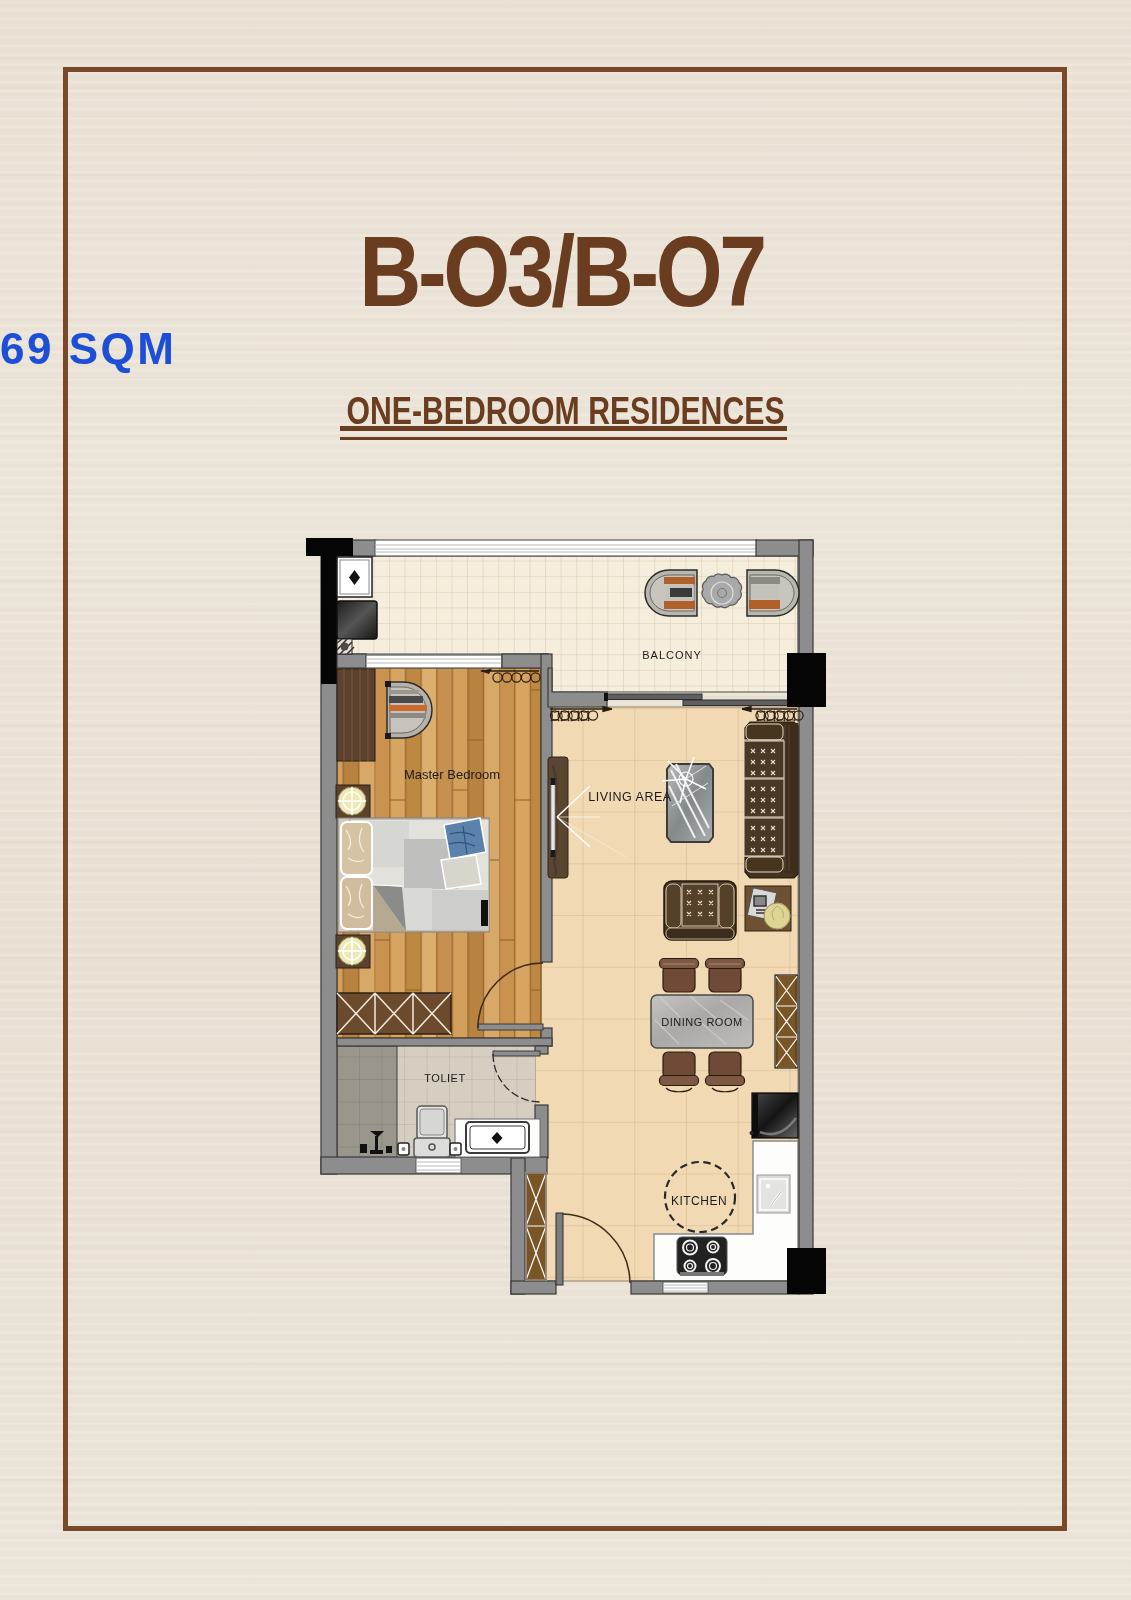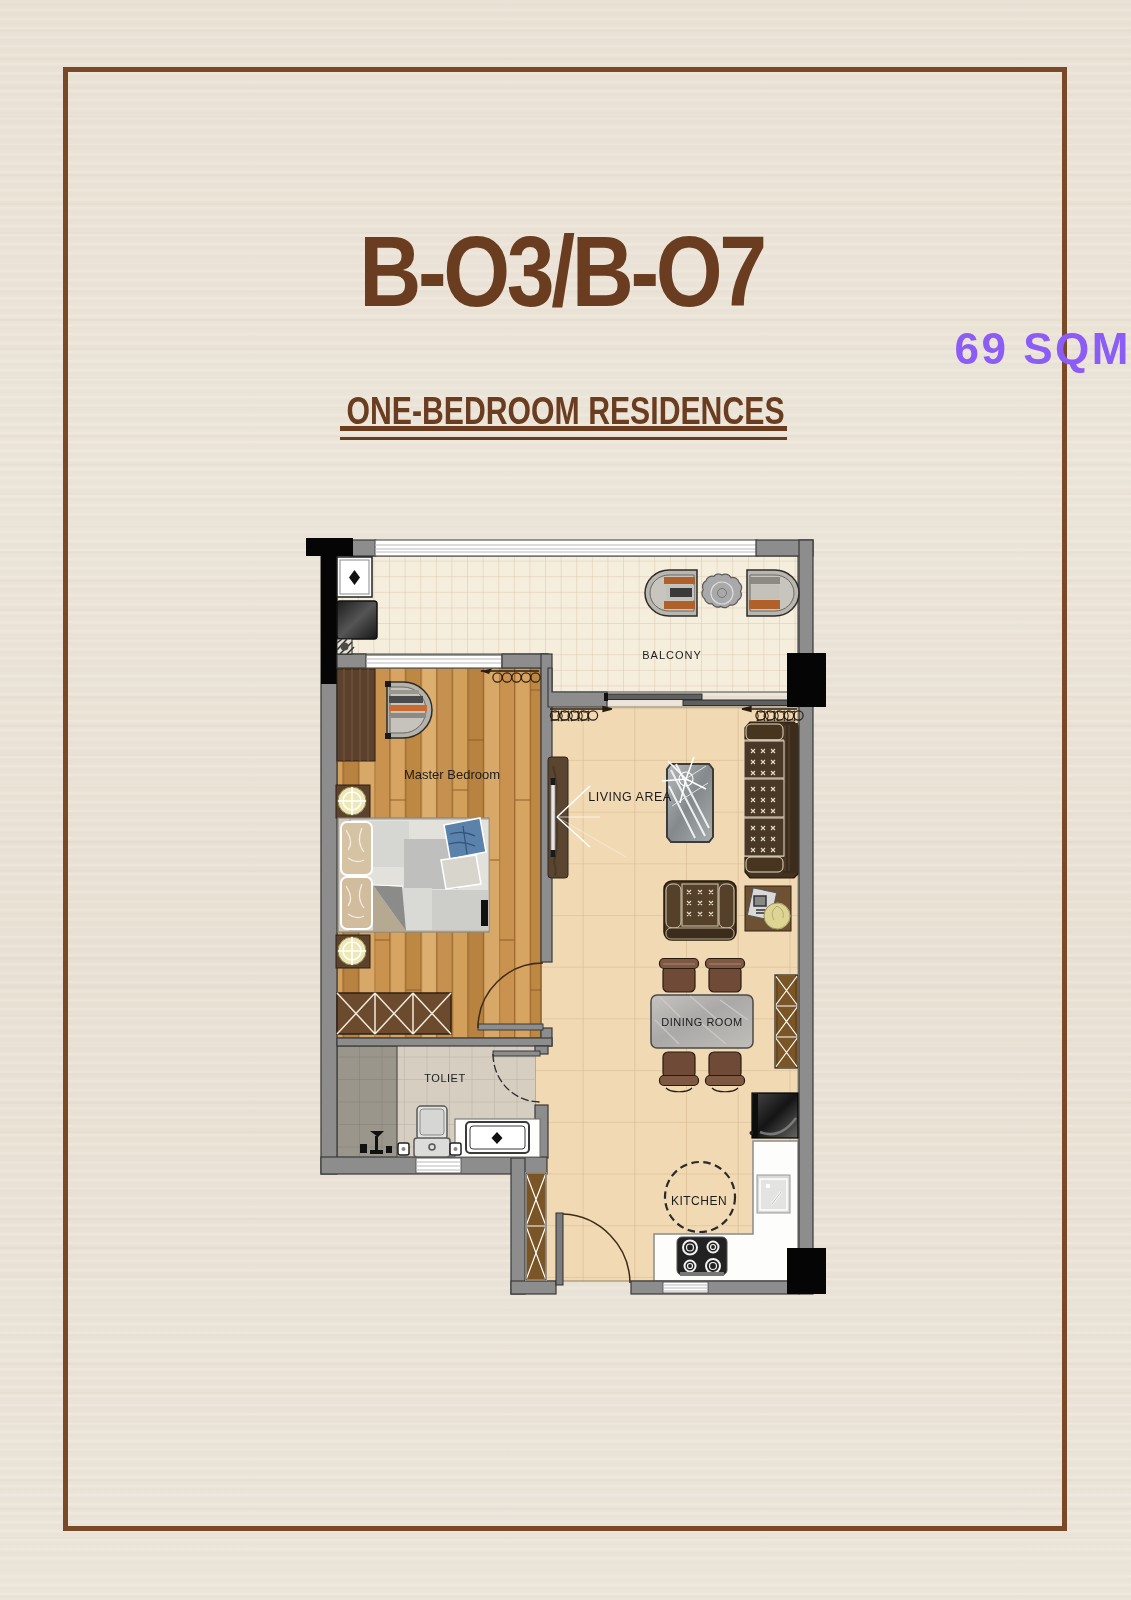--- a/index.html
+++ b/index.html
@@ -6,22 +6,22 @@
   body{width:1131px;height:1600px;position:relative;overflow:hidden;
        font-family:"Liberation Sans", sans-serif;
        background:
          repeating-linear-gradient(180deg, rgba(186,166,140,0.055) 0px, rgba(186,166,140,0.055) 2px, rgba(186,166,140,0.0) 2px, rgba(186,166,140,0.0) 29px),
          repeating-linear-gradient(180deg, rgba(255,255,255,0.11) 0px, rgba(255,255,255,0.11) 1.5px, rgba(0,0,0,0.012) 4px, rgba(255,255,255,0.0) 9px),
          linear-gradient(180deg,#eae2d5 0%,#ece5d9 30%,#e9e1d4 60%,#ece5da 100%);}
   .frame{position:absolute;left:63px;top:67px;width:994px;height:1454px;
          border:5px solid #7a4a28;}
   .t1{position:absolute;left:-4px;top:221px;width:1131px;text-align:center;line-height:1;
       font-weight:bold;color:#6b3d20;font-size:101px;letter-spacing:-4px;transform:scaleX(0.852);}
-  .t2{position:absolute;left:0;top:327px;width:1131px;text-align:right;line-height:1;
-      font-weight:bold;color:#8b5cf6;font-size:44px;letter-spacing:2.5px;}
+  .t2{position:absolute;left:0;top:327px;width:1131px;text-align:left;line-height:1;
+      font-weight:bold;color:#1d4ed8;font-size:44px;letter-spacing:2.5px;}
   .t3{position:absolute;left:0;top:392px;width:1131px;text-align:center;line-height:1;
       font-weight:bold;color:#6b3d20;font-size:38px;letter-spacing:0px;transform:scaleX(0.795);}
   .u1{position:absolute;left:340px;top:426px;width:447px;height:5px;background:#6b3d20;}
   .u2{position:absolute;left:340px;top:437px;width:447px;height:3px;background:#6b3d20;}
   svg{position:absolute;left:0;top:0;}
 </style>
 </head>
 <body>
 
 <div class="frame"></div>

